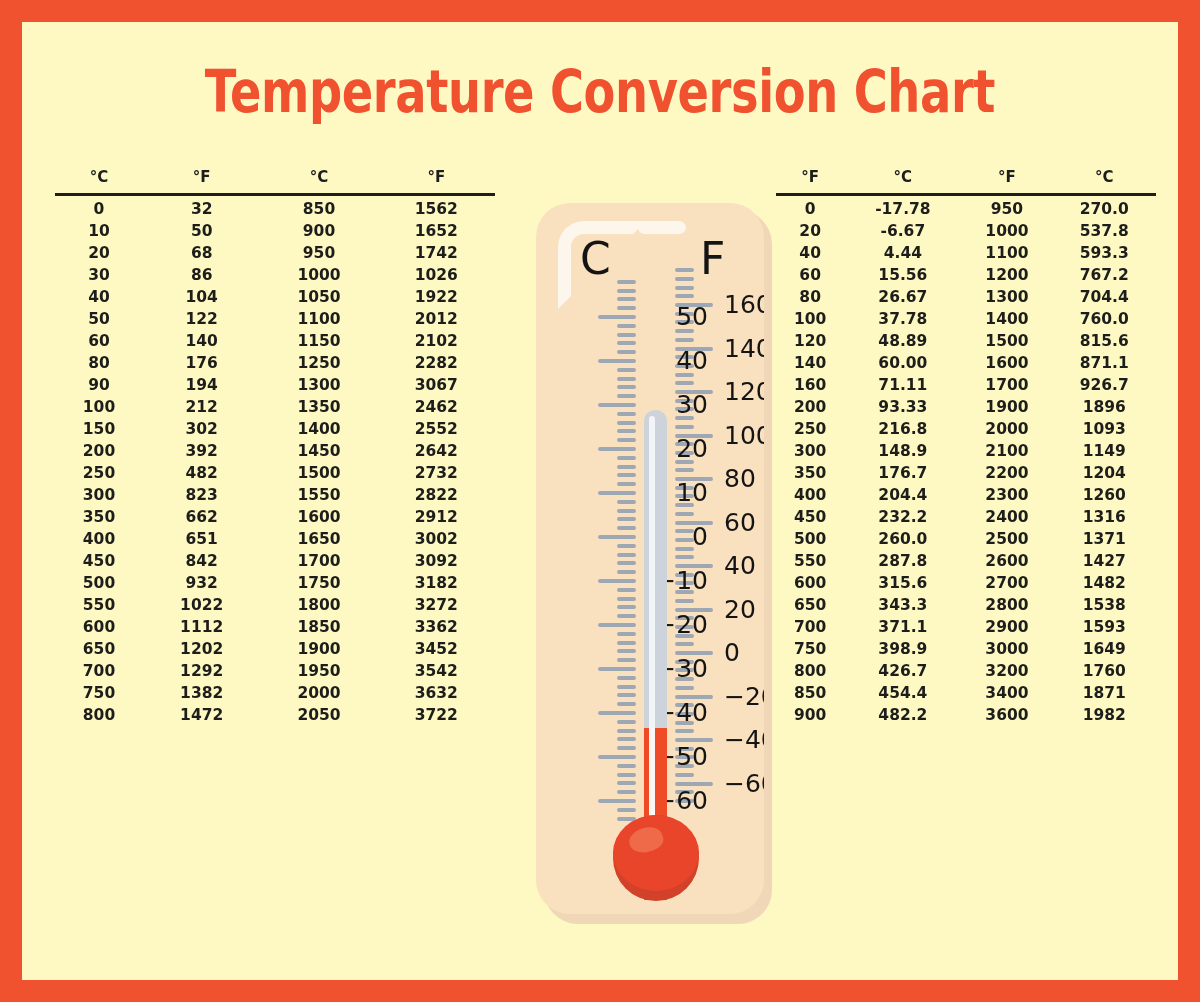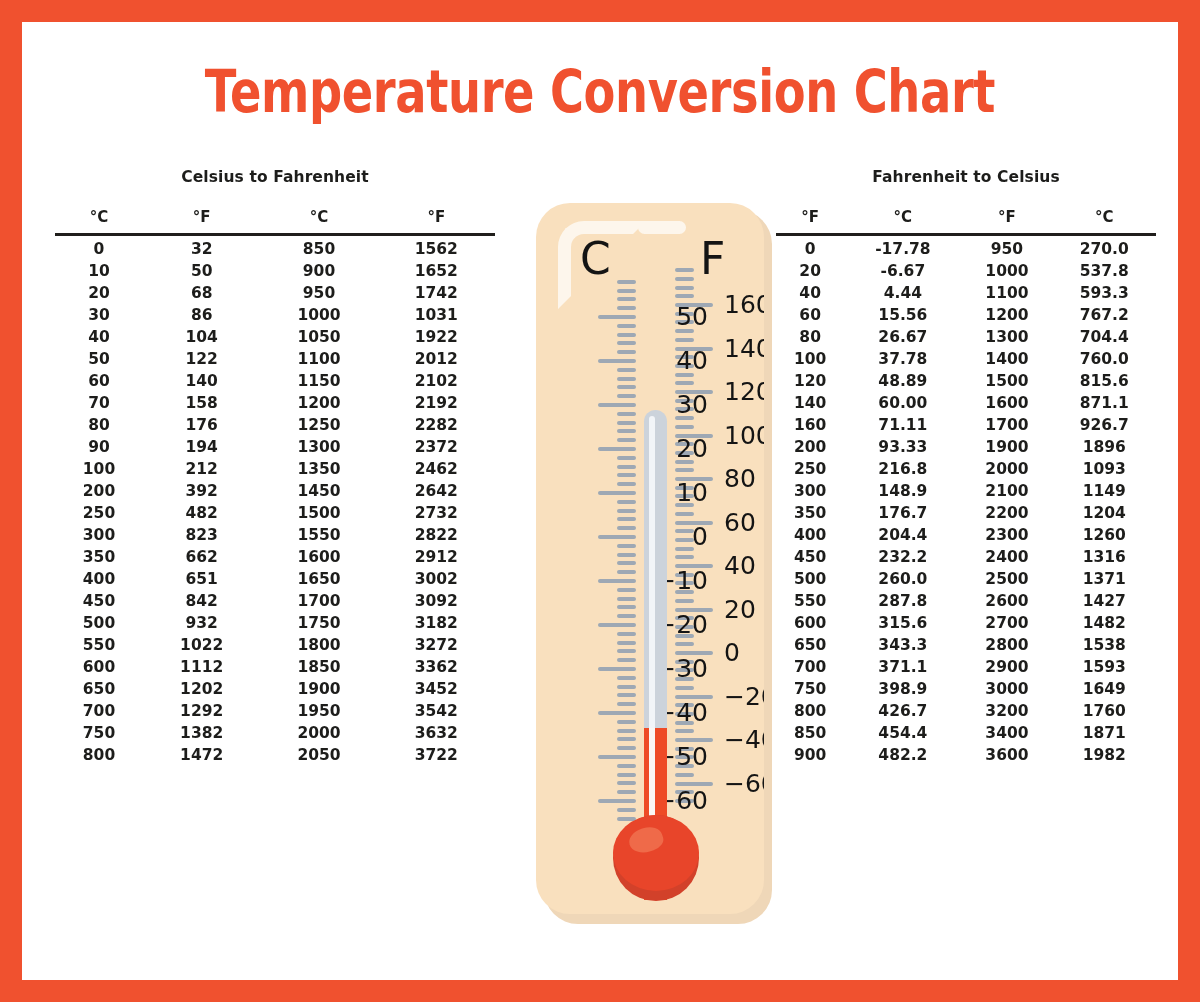--- a/index.html
+++ b/index.html
@@ -19,21 +19,21 @@
     height: 1002px;
     background: #F0512F;
     box-sizing: border-box;
   }
   #inner {
     position: absolute;
     left: 22px;
     top: 22px;
     width: 1156px;
     height: 958px;
-    background: #ffffff;
+    background: #fef9c3;
     box-sizing: border-box;
   }
 
   
   #title {
     position: absolute;
     left: 0;
     top: 36px;
     width: 1156px;
     text-align: center;
@@ -250,21 +250,20 @@
 </style>
 </head>
 <body>
 
 <div id="page">
   <div id="inner">
 
     <div id="title">Temperature Conversion Chart</div>
 
     <div id="left-block" class="table-block">
-      <div class="table-caption">Celsius to Fahrenheit</div>
       <table class="conv">
         <thead>
           <tr>
             <th>°C</th>
             <th>°F</th>
             <th>°C</th>
             <th>°F</th>
           </tr>
         </thead>
         <tbody>
@@ -283,65 +282,65 @@
             <tr>
               <td>20</td>
               <td>68</td>
               <td>950</td>
               <td>1742</td>
             </tr>
             <tr>
               <td>30</td>
               <td>86</td>
               <td>1000</td>
-              <td>1031</td>
+              <td>1026</td>
             </tr>
             <tr>
               <td>40</td>
               <td>104</td>
               <td>1050</td>
               <td>1922</td>
             </tr>
             <tr>
               <td>50</td>
               <td>122</td>
               <td>1100</td>
               <td>2012</td>
             </tr>
             <tr>
               <td>60</td>
               <td>140</td>
               <td>1150</td>
               <td>2102</td>
             </tr>
             <tr>
-              <td>70</td>
-              <td>158</td>
-              <td>1200</td>
-              <td>2192</td>
-            </tr>
-            <tr>
               <td>80</td>
               <td>176</td>
               <td>1250</td>
               <td>2282</td>
             </tr>
             <tr>
               <td>90</td>
               <td>194</td>
               <td>1300</td>
-              <td>2372</td>
+              <td>3067</td>
             </tr>
             <tr>
               <td>100</td>
               <td>212</td>
               <td>1350</td>
               <td>2462</td>
             </tr>
             <tr>
+              <td>150</td>
+              <td>302</td>
+              <td>1400</td>
+              <td>2552</td>
+            </tr>
+            <tr>
               <td>200</td>
               <td>392</td>
               <td>1450</td>
               <td>2642</td>
             </tr>
             <tr>
               <td>250</td>
               <td>482</td>
               <td>1500</td>
               <td>2732</td>
@@ -410,21 +409,20 @@
               <td>800</td>
               <td>1472</td>
               <td>2050</td>
               <td>3722</td>
             </tr>
           </tbody>
       </table>
     </div>
 
     <div id="right-block" class="table-block">
-      <div class="table-caption">Fahrenheit to Celsius</div>
       <table class="conv">
         <thead>
           <tr>
             <th>°F</th>
             <th>°C</th>
             <th>°F</th>
             <th>°C</th>
           </tr>
         </thead>
         <tbody>

